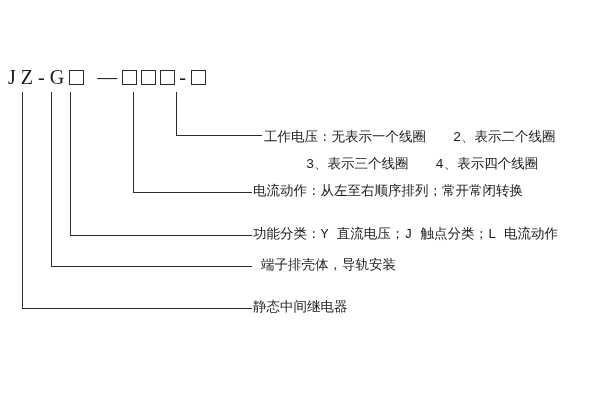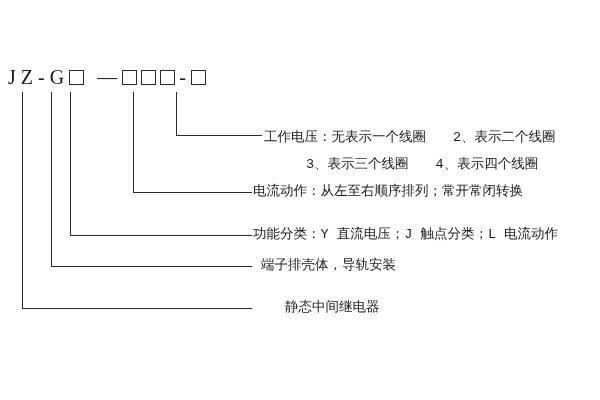--- a/index.html
+++ b/index.html
@@ -78,21 +78,21 @@
     font-size: 13.5px;
     color: #1a1a1a;
     white-space: nowrap;
     line-height: 1.45;
   }
   .label.l1 { left: 264px; top: 128px; }
   .label.l1b { left: 306px; top: 155px; }
   .label.l2 { left: 253px; top: 182px; }
   .label.l3 { left: 253px; top: 225px; }
   .label.l4 { left: 243px; top: 256px; }
-  .label.l5 { left: 253px; top: 298px; margin-left: 32px; }
+  .label.l5 { left: 253px; top: 298px; }
 </style>
 </head>
 <body>
 
 <div id="canvas">
 
   <div class="code-row">
     <span class="code-char">J</span>
     <span class="code-char">Z</span>
     <span class="code-char">-</span>

